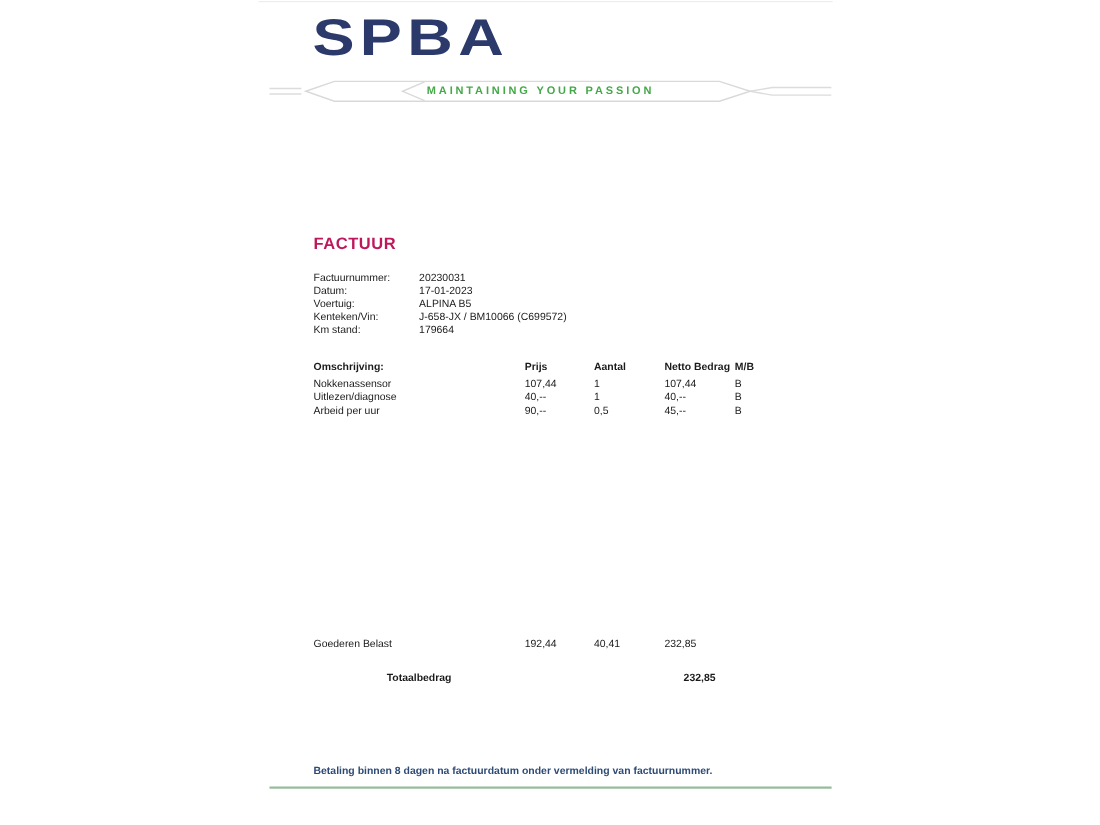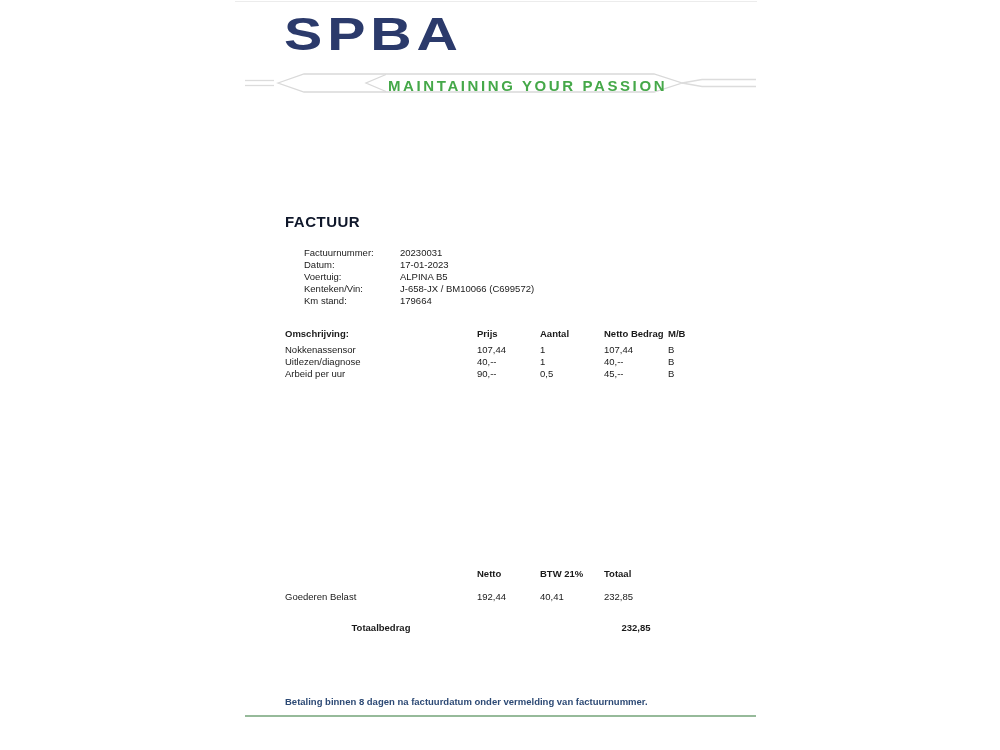--- a/index.html
+++ b/index.html
@@ -6,31 +6,31 @@
   html,body { background:#ffffff; }
   body { font-family:"Liberation Sans", sans-serif; color:#1a1a1a; }
   #canvas { position:relative; width:1000px; height:750px; background:#ffffff; overflow:hidden; }
 
   .page-topline { position:absolute; left:235px; top:1px; width:522px; border-top:1px solid #ececec; }
 
   
   .logo { position:absolute; left:284px; top:10px; font-size:47px; font-weight:bold;
           color:#2b3a6b; letter-spacing:4px; transform:scaleX(1.22); transform-origin:left top; line-height:1; }
   .emblem { position:absolute; left:244px; top:70px; width:512px; height:26px; }
-  .tagline { position:absolute; left:388px; top:77px; width:260px; font-size:15px; font-weight:bold;
+  .tagline { position:absolute; left:388px; top:77px; width:260px; font-size:10px; font-weight:bold;
              letter-spacing:2.6px; color:#45a849; white-space:nowrap; }
 
   
   .contact { position:absolute; left:656px; top:117px; font-size:9px; line-height:11.6px; color:#3d4d6b; }
   .contact div { white-space:pre; }
 
   
-  .invoice-title { position:absolute; left:285px; top:213px; font-size:15px; font-weight:bold; letter-spacing:0.5px; color:#0f172a; }
+  .invoice-title { position:absolute; left:285px; top:213px; font-size:15px; font-weight:bold; letter-spacing:0.5px; color:#be185d; }
   .meta { position:absolute; left:285px; top:247px; font-size:9.5px; line-height:12px; }
-  .meta-row { display:grid; grid-template-columns:96px auto;margin-left:19px; }
+  .meta-row { display:grid; grid-template-columns:96px auto; }
 
   
   .items { position:absolute; left:285px; top:328px; font-size:9.5px; line-height:12px; }
   .grid-row { display:grid; grid-template-columns:192px 63px 64px 64px 30px; }
   .hdr { font-weight:bold; }
   .items .body { margin-top:4px; }
 
   
   .totals { position:absolute; left:285px; top:568px; font-size:9.5px; line-height:11px; }
   .totals .body { margin-top:12px; line-height:11px; }
@@ -121,27 +121,20 @@
         <span>Arbeid per uur</span>
         <span>90,--</span>
         <span>0,5</span>
         <span>45,--</span>
         <span>B</span>
       </div>
     </div>
   </div>
 
   <div class="totals">
-    <div class="grid-row hdr">
-      <span></span>
-      <span>Netto</span>
-      <span>BTW 21%</span>
-      <span>Totaal</span>
-      <span></span>
-    </div>
     <div class="body">
       <div class="grid-row">
         <span>Goederen Belast</span>
         <span>192,44</span>
         <span>40,41</span>
         <span>232,85</span>
         <span></span>
       </div>
     </div>
     <div class="grid-row grand">

